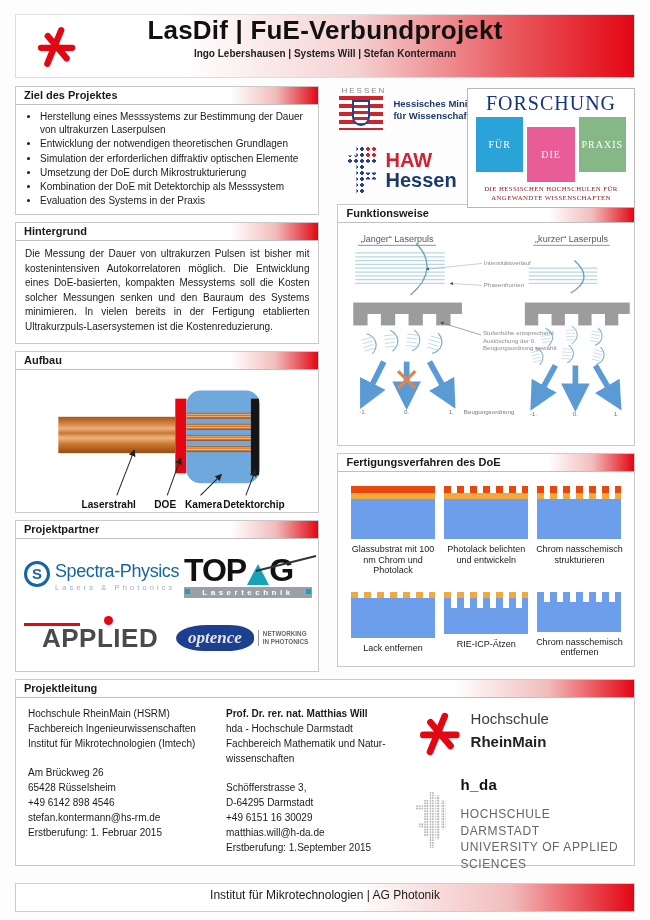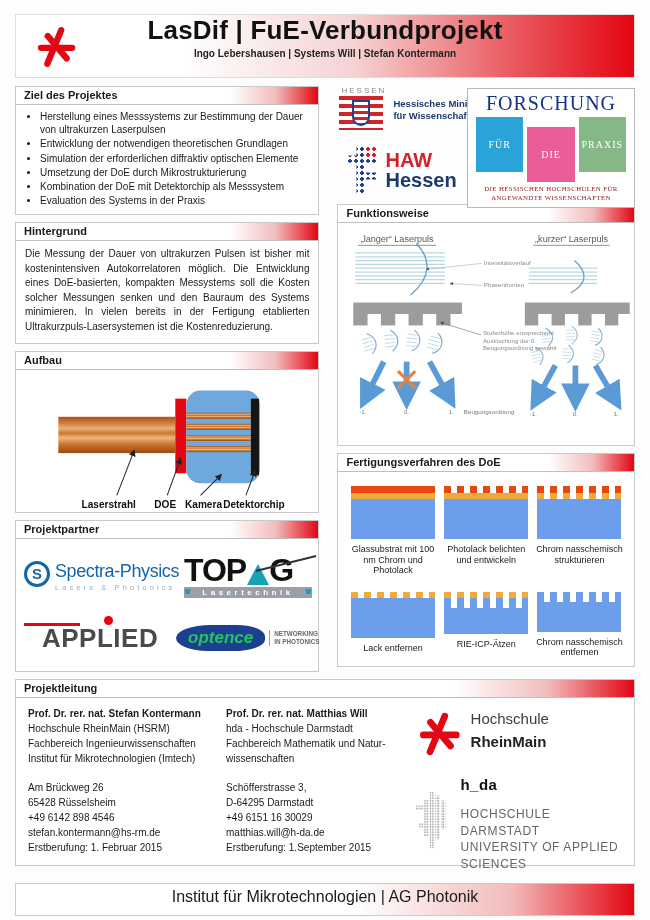--- a/index.html
+++ b/index.html
@@ -44,21 +44,21 @@
   .topag-tri { width:0; height:0; border-left:11px solid transparent; border-right:11px solid transparent; border-bottom:21px solid #17a2b8; margin:0 0 0 1px; }
   .topag-beam { position:absolute; right:-4px; top:-2px; width:62px; height:2px; background:#333; transform:rotate(-14deg); transform-origin:right center; }
   .topag-bar { margin-top:2px; background:#9aa0a6; color:#fff; font-size:8px; font-weight:bold; letter-spacing:3.5px; text-align:center; padding:1px 2px; position:relative; }
   .topag-bar .sq { position:absolute; top:2px; width:5px; height:5px; background:#17a2b8; }
   .topag-bar .sq.l { left:1px; } .topag-bar .sq.r { right:1px; }
   .primes { position:absolute; left:26px; top:78px; }
   .primes-line { position:absolute; left:-18px; top:6px; width:56px; height:3px; background:#e30613; }
   .primes-dot { position:absolute; left:62px; top:-1px; width:9px; height:9px; border-radius:50%; background:#e30613; }
   .primes-name { font-size:26px; font-weight:800; color:#4a4a4a; letter-spacing:.5px; padding-top:6px; }
   .optence { position:absolute; left:160px; top:86px; display:flex; align-items:center; gap:4px; }
-  .optence-swoosh { background:#1c3f8f; color:#22c55e; font-style:italic; font-weight:bold; font-size:17px; padding:3px 12px; border-radius:55% 45% 50% 50% / 70% 60% 60% 70%; }
+  .optence-swoosh { background:#1c3f8f; color:#e5e5e5; font-style:italic; font-weight:bold; font-size:17px; padding:3px 12px; border-radius:55% 45% 50% 50% / 70% 60% 60% 70%;font-family:Liberation Serif, serif; }
   .optence-tag { border-left:1px solid #999; padding-left:4px; font-size:6.3px; color:#666; width:52px; line-height:1.25; font-weight:bold; }
 
   
   .funding { height:112px; position:relative; margin-bottom:6px; }
   .hessen-group { position:absolute; left:2px; top:0; }
   .hessen-word { font-size:8px; letter-spacing:2px; color:#8a8a8a; margin-left:2px; }
   .hessen-flag { width:44px; height:34px; background:repeating-linear-gradient(180deg,#d2232a 0 4px,#fff 4px 8px); position:relative; margin-top:1px; }
   .hessen-shield { position:absolute; left:13px; top:4px; width:18px; height:26px; background:repeating-linear-gradient(180deg,#fff 0 3px,#d2232a 3px 6px); border:2px solid #24418c; border-radius:0 0 9px 9px; }
   .ministry-text { position:absolute; left:56px; top:12px; font-size:9.5px; font-weight:bold; color:#1b3a6b; line-height:1.25; }
   .haw-group { position:absolute; left:10px; top:60px; display:flex; gap:8px; align-items:center; }
@@ -100,21 +100,21 @@
   .rm-logo { position:absolute; left:12px; top:2px; display:flex; align-items:flex-end; gap:8px; }
   .rm-text { font-size:15px; color:#3c3c3c; padding-bottom:4px; }
   .rm-text b { color:#222; }
   .hda-logo { position:absolute; left:10px; top:68px; display:flex; gap:10px; align-items:flex-start; }
   .hda-text .hda-name { font-size:15px; font-weight:bold; color:#111; letter-spacing:.5px; }
   .hda-text .hda-sub { font-size:12px; color:#666; letter-spacing:.6px; line-height:1.4; margin-top:9px; }
 
   
   .poster-footer { border:1px solid #ccc; margin-top:17px;
     background:linear-gradient(90deg,#ffffff 0%,#ffffff 55%,#f2bcbc 80%,#e30613 100%);
-    font-size:16px; text-align:center; padding:4px 0 9px; }
+    font-size:12px; text-align:center; padding:4px 0 9px; }
 </style>
 </head>
 <body>
 
 <div class="page">
 
   <div class="poster-header">
     <div class="hsrm-star">
       <svg width="42" height="42" viewBox="0 0 100 100">
         <g stroke="#e30613" stroke-width="15" stroke-linecap="round">
@@ -434,21 +434,20 @@
           </div>
         </div>
       </div>
     </div>
   </div>
 
   <div class="panel">
     <div class="sec-head">Projektleitung</div>
     <div class="lead-body">
       <div class="lead-col1">
-        <div class="lead-name">Prof. Dr. rer. nat. Stefan Kontermann</div>
         <div>Hochschule RheinMain (HSRM)</div>
         <div>Fachbereich Ingenieurwissenschaften</div>
         <div>Institut für Mikrotechnologien (Imtech)</div>
         <div class="lead-gap"></div>
         <div>Am Brückweg 26</div>
         <div>65428 Rüsselsheim</div>
         <div>+49 6142 898 4546</div>
         <div>stefan.kontermann@hs-rm.de</div>
         <div>Erstberufung: 1. Februar 2015</div>
       </div>

